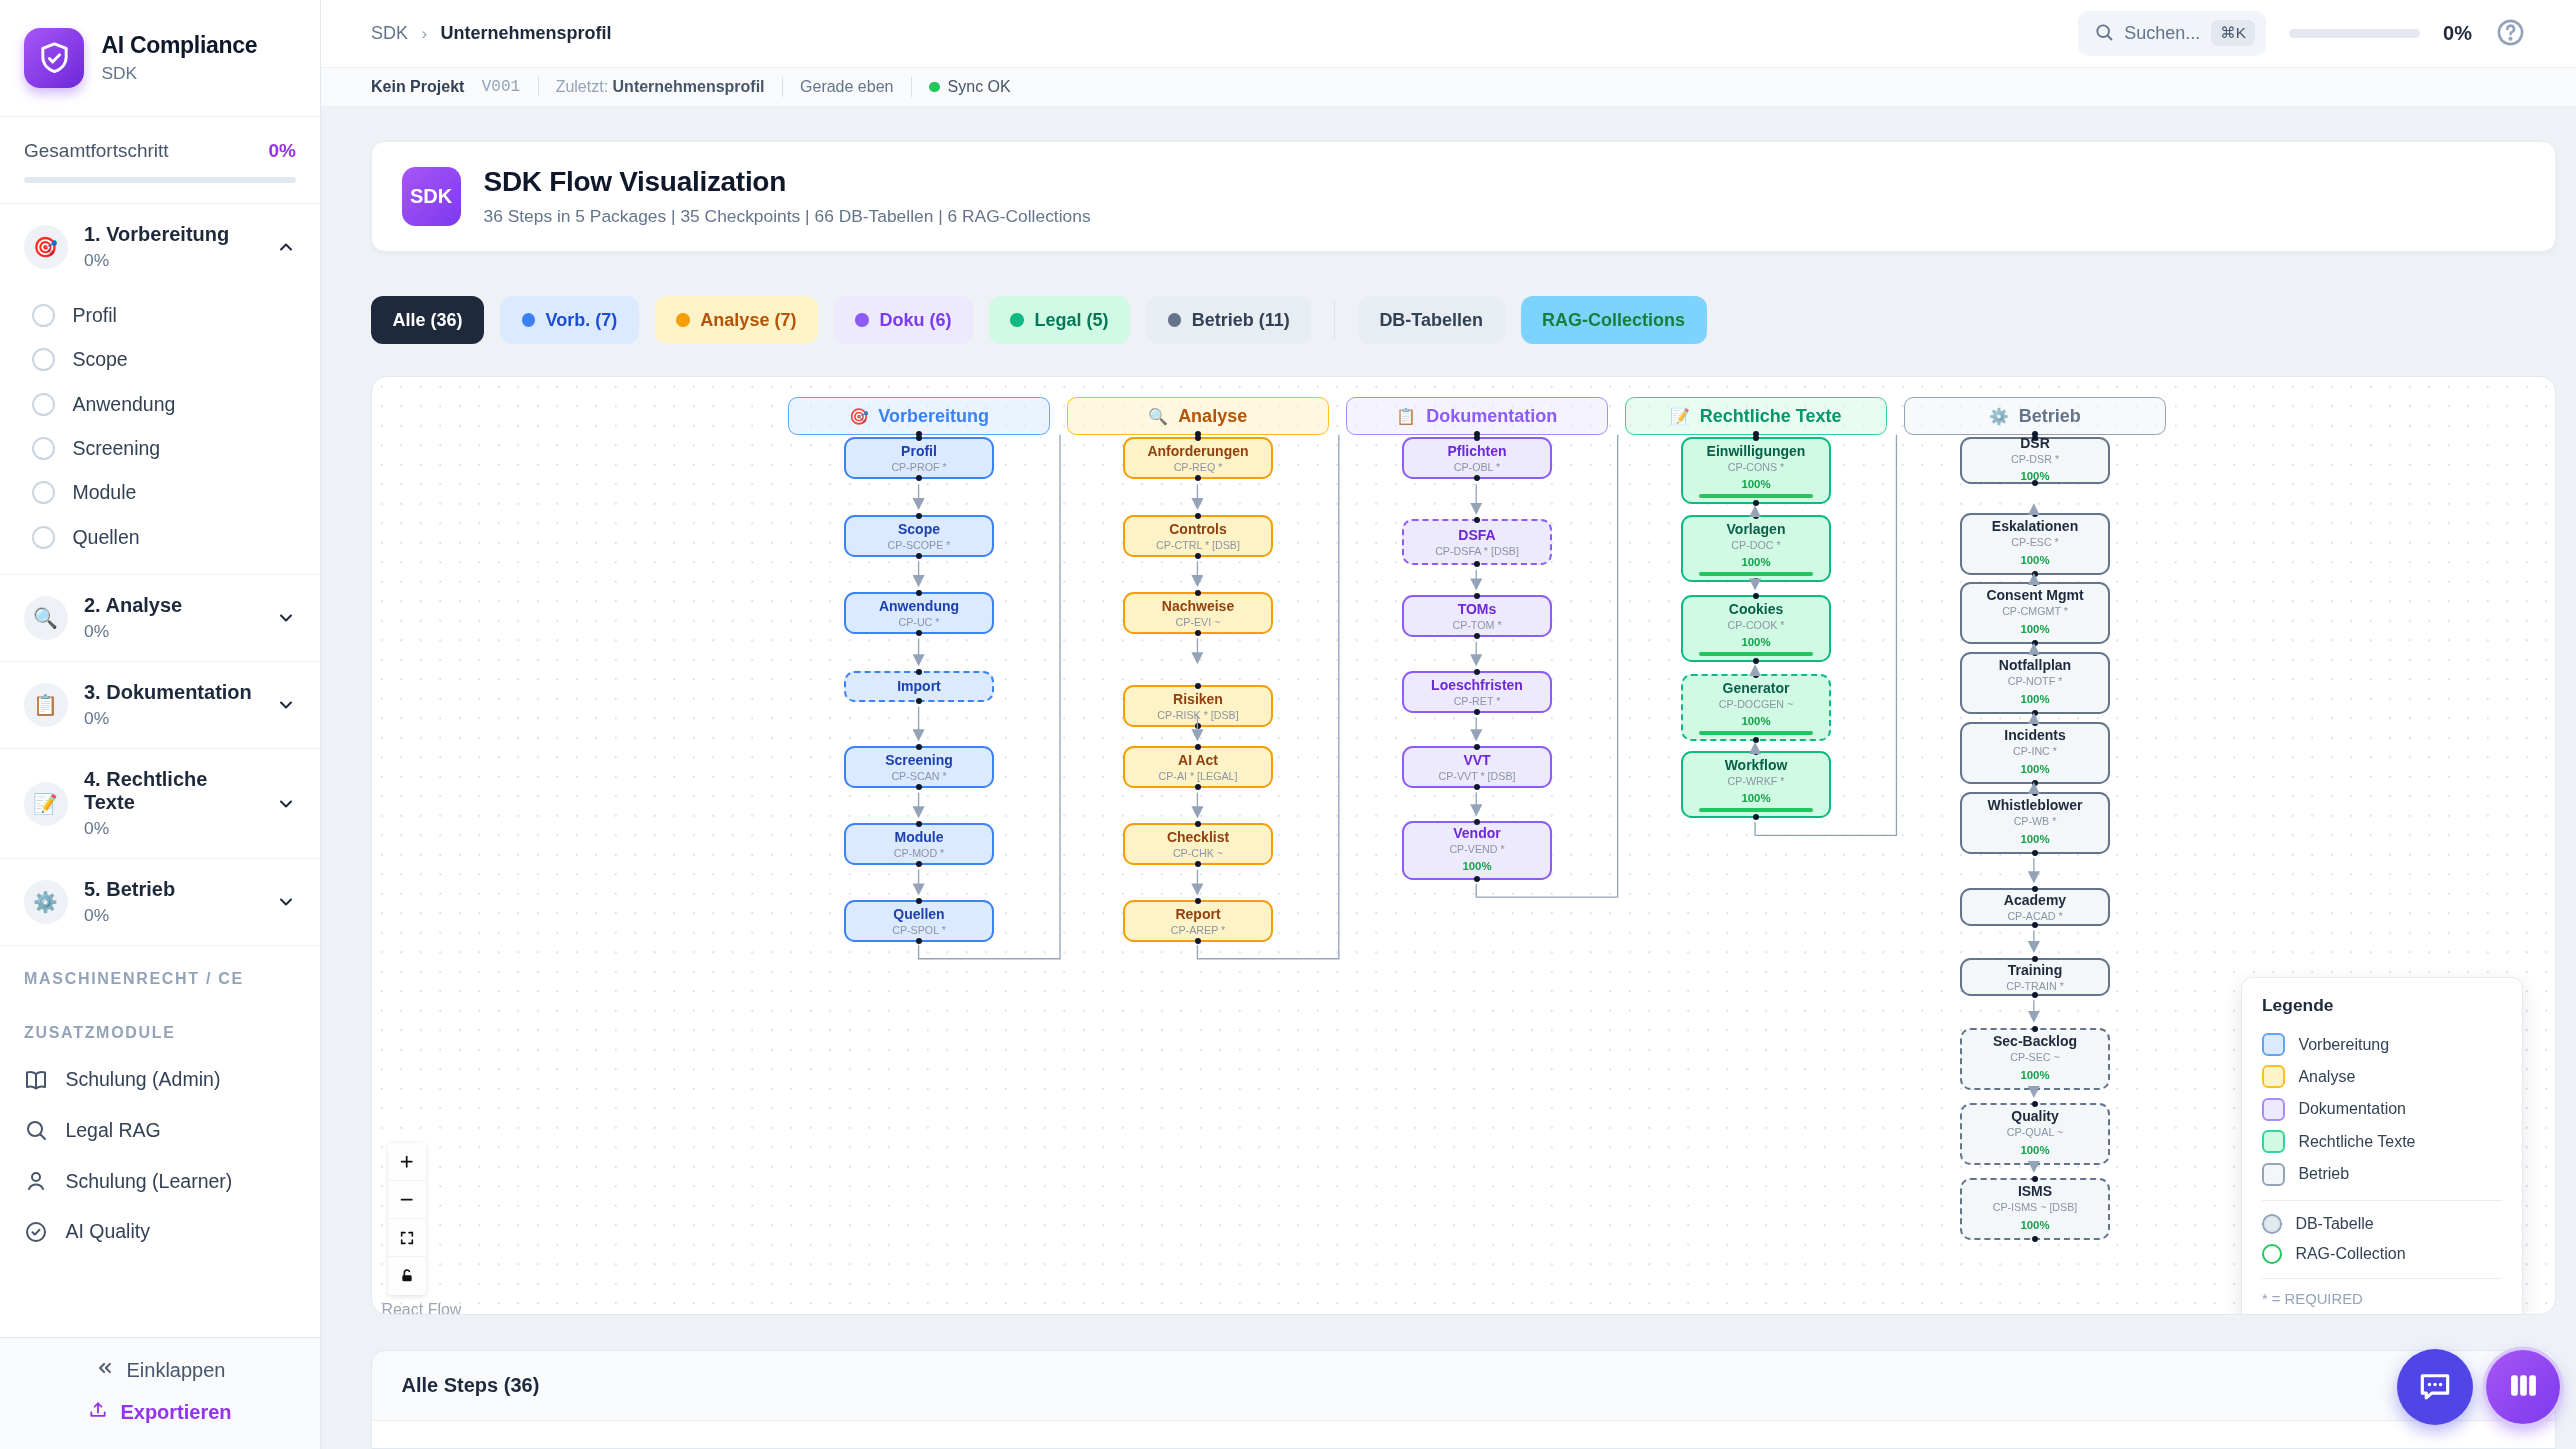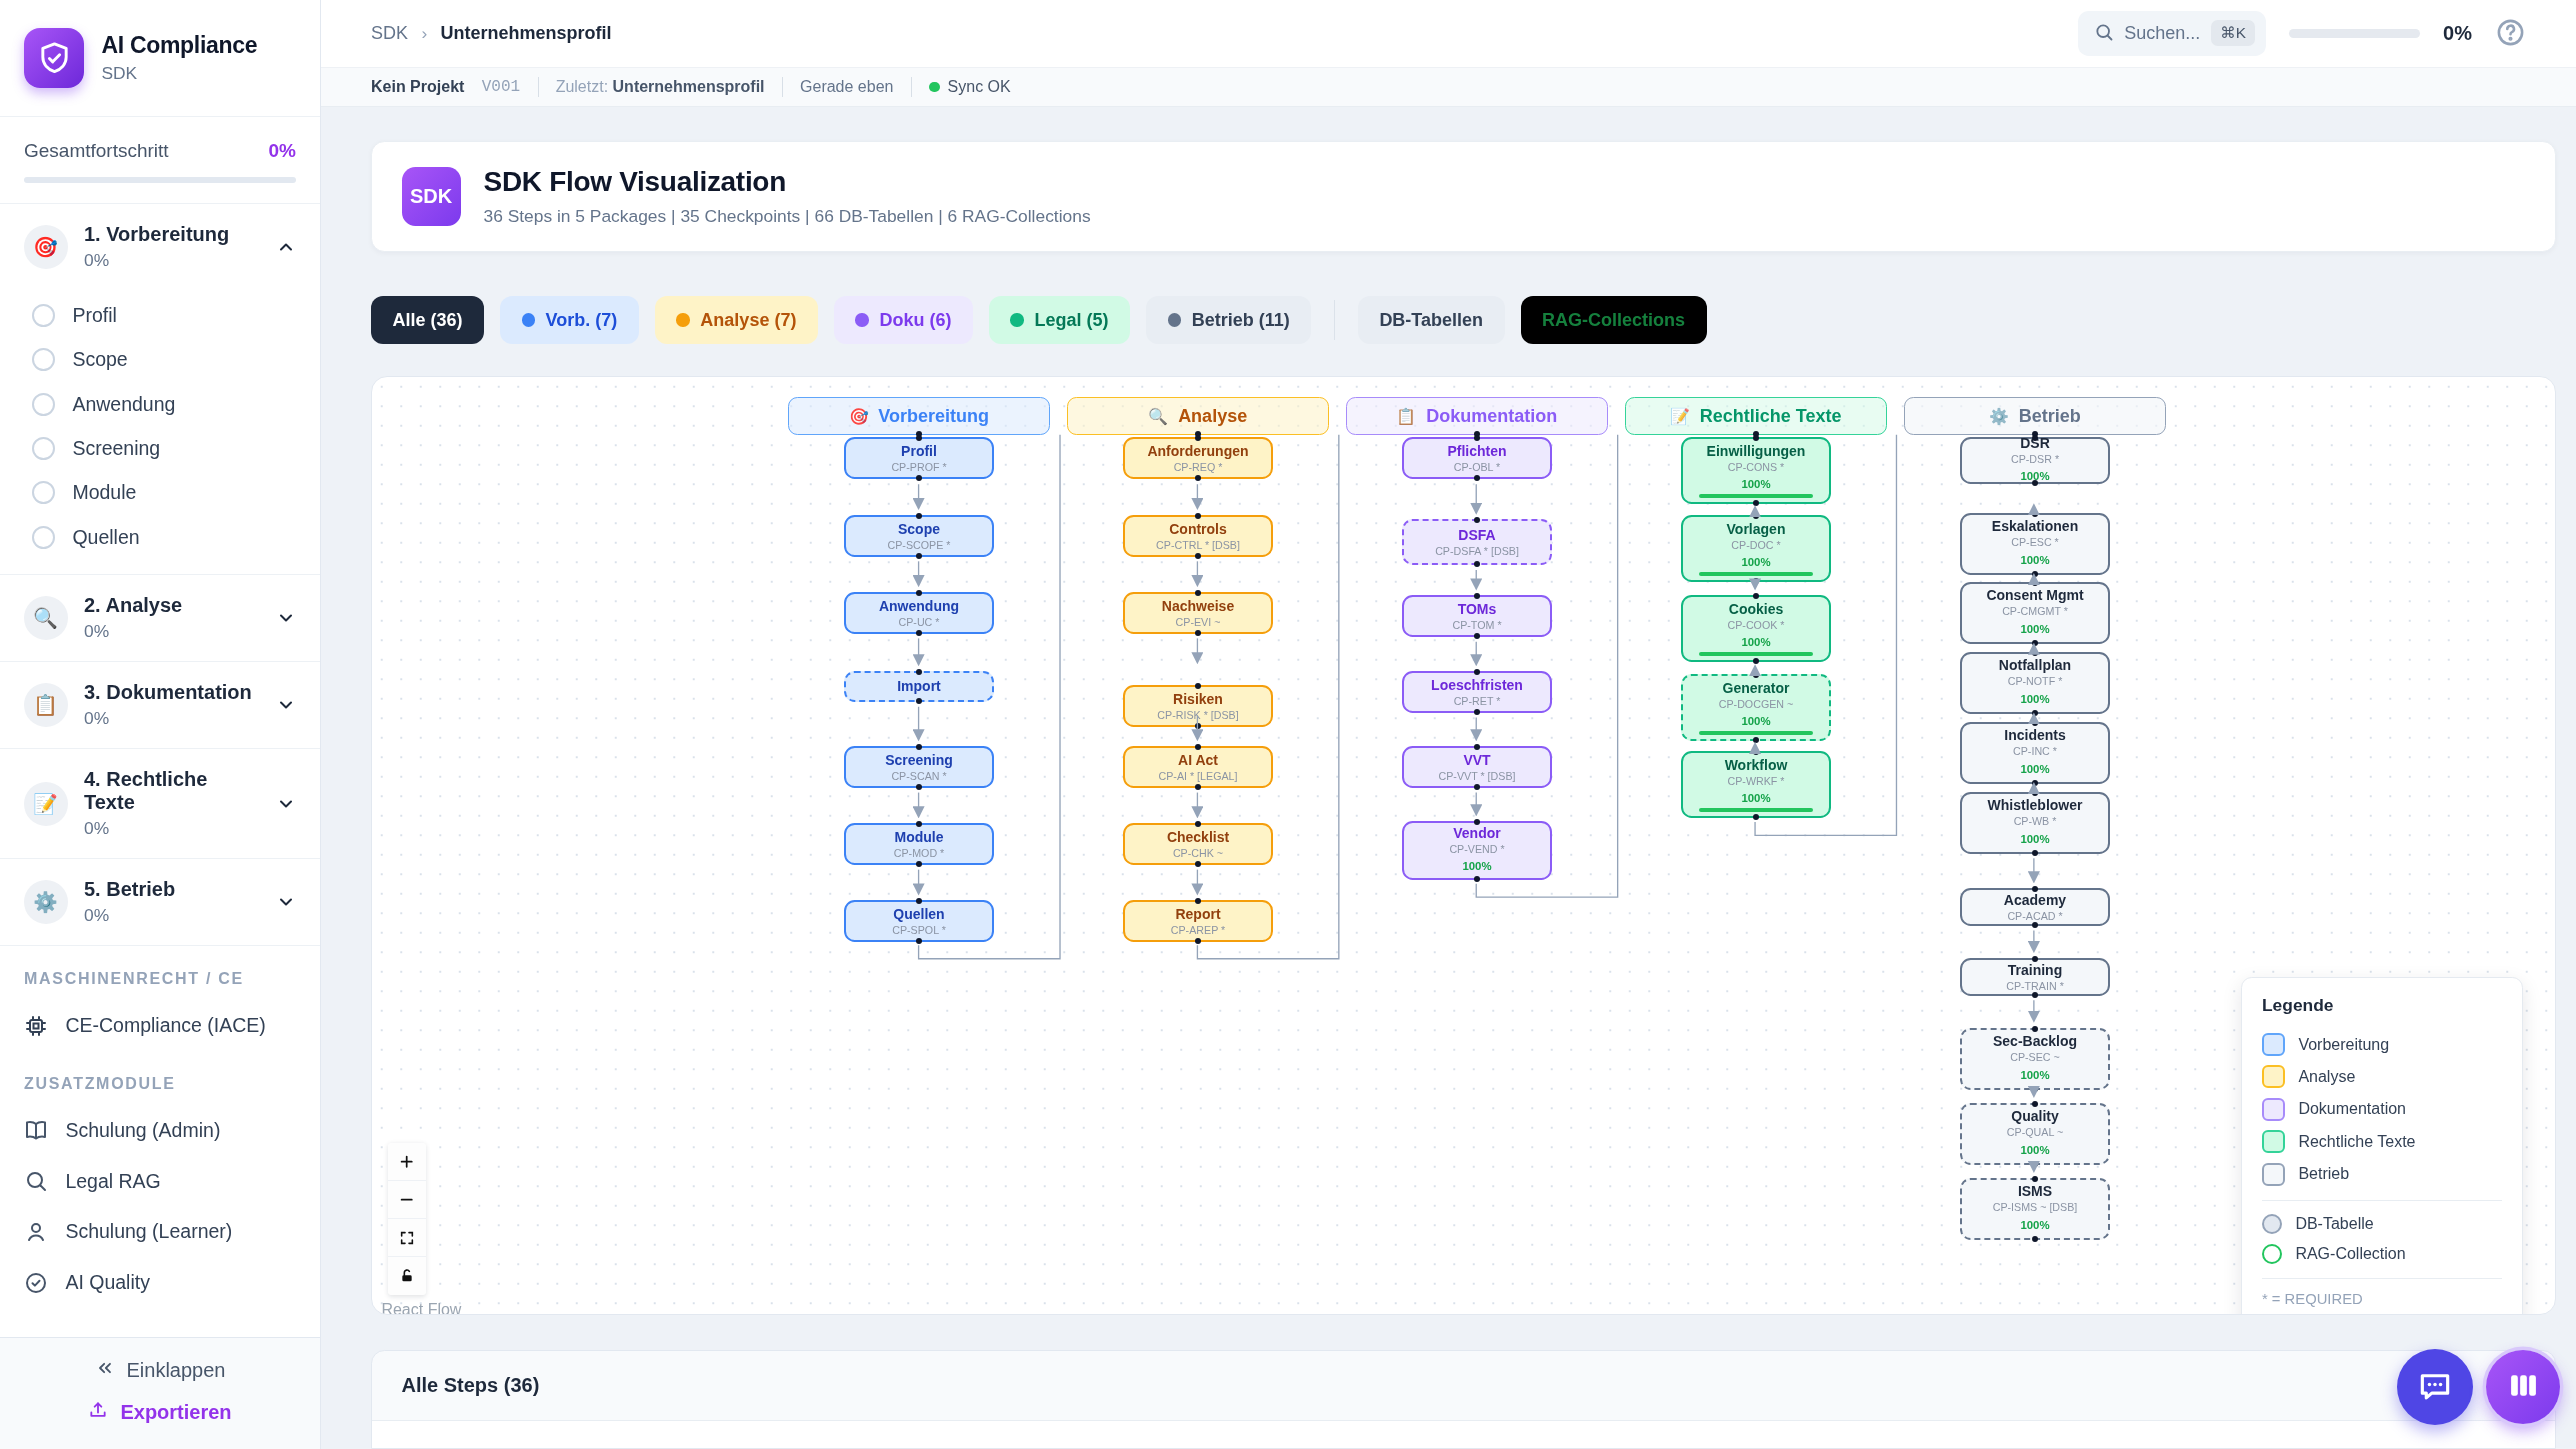--- a/index.html
+++ b/index.html
@@ -226,30 +226,20 @@
         <span class="sec-pct">0%</span>
       </span>
       <span class="chev">
             <svg width="20" height="20" viewBox="0 0 24 24" fill="none" stroke="#1e293b" stroke-width="2.4" stroke-linecap="round" stroke-linejoin="round">
               <path d="M6 9l6 6 6-6"></path>
             </svg>
           </span>
     </div>
       </div>
       <div class="group-header">MASCHINENRECHT / CE</div>
-  <div class="module-row">
-    <span class="mico">
-          <svg width="24" height="24" viewBox="0 0 24 24" fill="none" stroke="#334155" stroke-width="2" stroke-linecap="round">
-            <rect x="6" y="6" width="12" height="12" rx="2"></rect>
-            <rect x="9.5" y="9.5" width="5" height="5"></rect>
-            <path d="M9 3v3M15 3v3M9 18v3M15 18v3M3 9h3M3 15h3M18 9h3M18 15h3"></path>
-          </svg>
-        </span>
-    <span class="module-label">CE-Compliance (IACE)</span>
-  </div>
   <div class="group-header">ZUSATZMODULE</div>
       <div class="module-row">
     <span class="mico">
           <svg width="24" height="24" viewBox="0 0 24 24" fill="none" stroke="#475569" stroke-width="2" stroke-linejoin="round">
             <path d="M12 6c-1.5-1.3-3.7-2-6-2-1 0-2 .13-3 .4V19c1-.27 2-.4 3-.4 2.3 0 4.5.7 6 2 1.5-1.3 3.7-2 6-2 1 0 2 .13 3 .4V4.4c-1-.27-2-.4-3-.4-2.3 0-4.5.7-6 2z"></path>
             <path d="M12 6v14.6"></path>
           </svg>
         </span>
     <span class="module-label">Schulung (Admin)</span>
   </div>
@@ -381,21 +371,21 @@
           <span>Legal (5)</span>
         </button>
         <button class="pill" style="background:#e8edf3;color:#334155">
           <span class="pill-dot" style="background:#64748b"></span>
           <span>Betrieb (11)</span>
         </button>
         <span class="vr"></span>
         <button class="pill" style="background:#e8edf3;color:#334155">
           <span>DB-Tabellen</span>
         </button>
-        <button class="pill" style="background:#000000;color:#15803d">
+        <button class="pill" style="background:#7dd3fc;color:#15803d">
           <span>RAG-Collections</span>
         </button>
       </div>
 
     <div class="canvas" id="canvas">
         <div class="pkg-header" style="left:416px;top:20px;background:rgba(219,234,254,0.55);border-color:#60a5fa;color:#3b82f6">
       <span class="ph-ico">🎯</span>
       <span>Vorbereitung</span>
         </div>
         <div class="node" style="left:472px;top:60px;height:42px;background:#dbeafe;border-color:#3b82f6">

